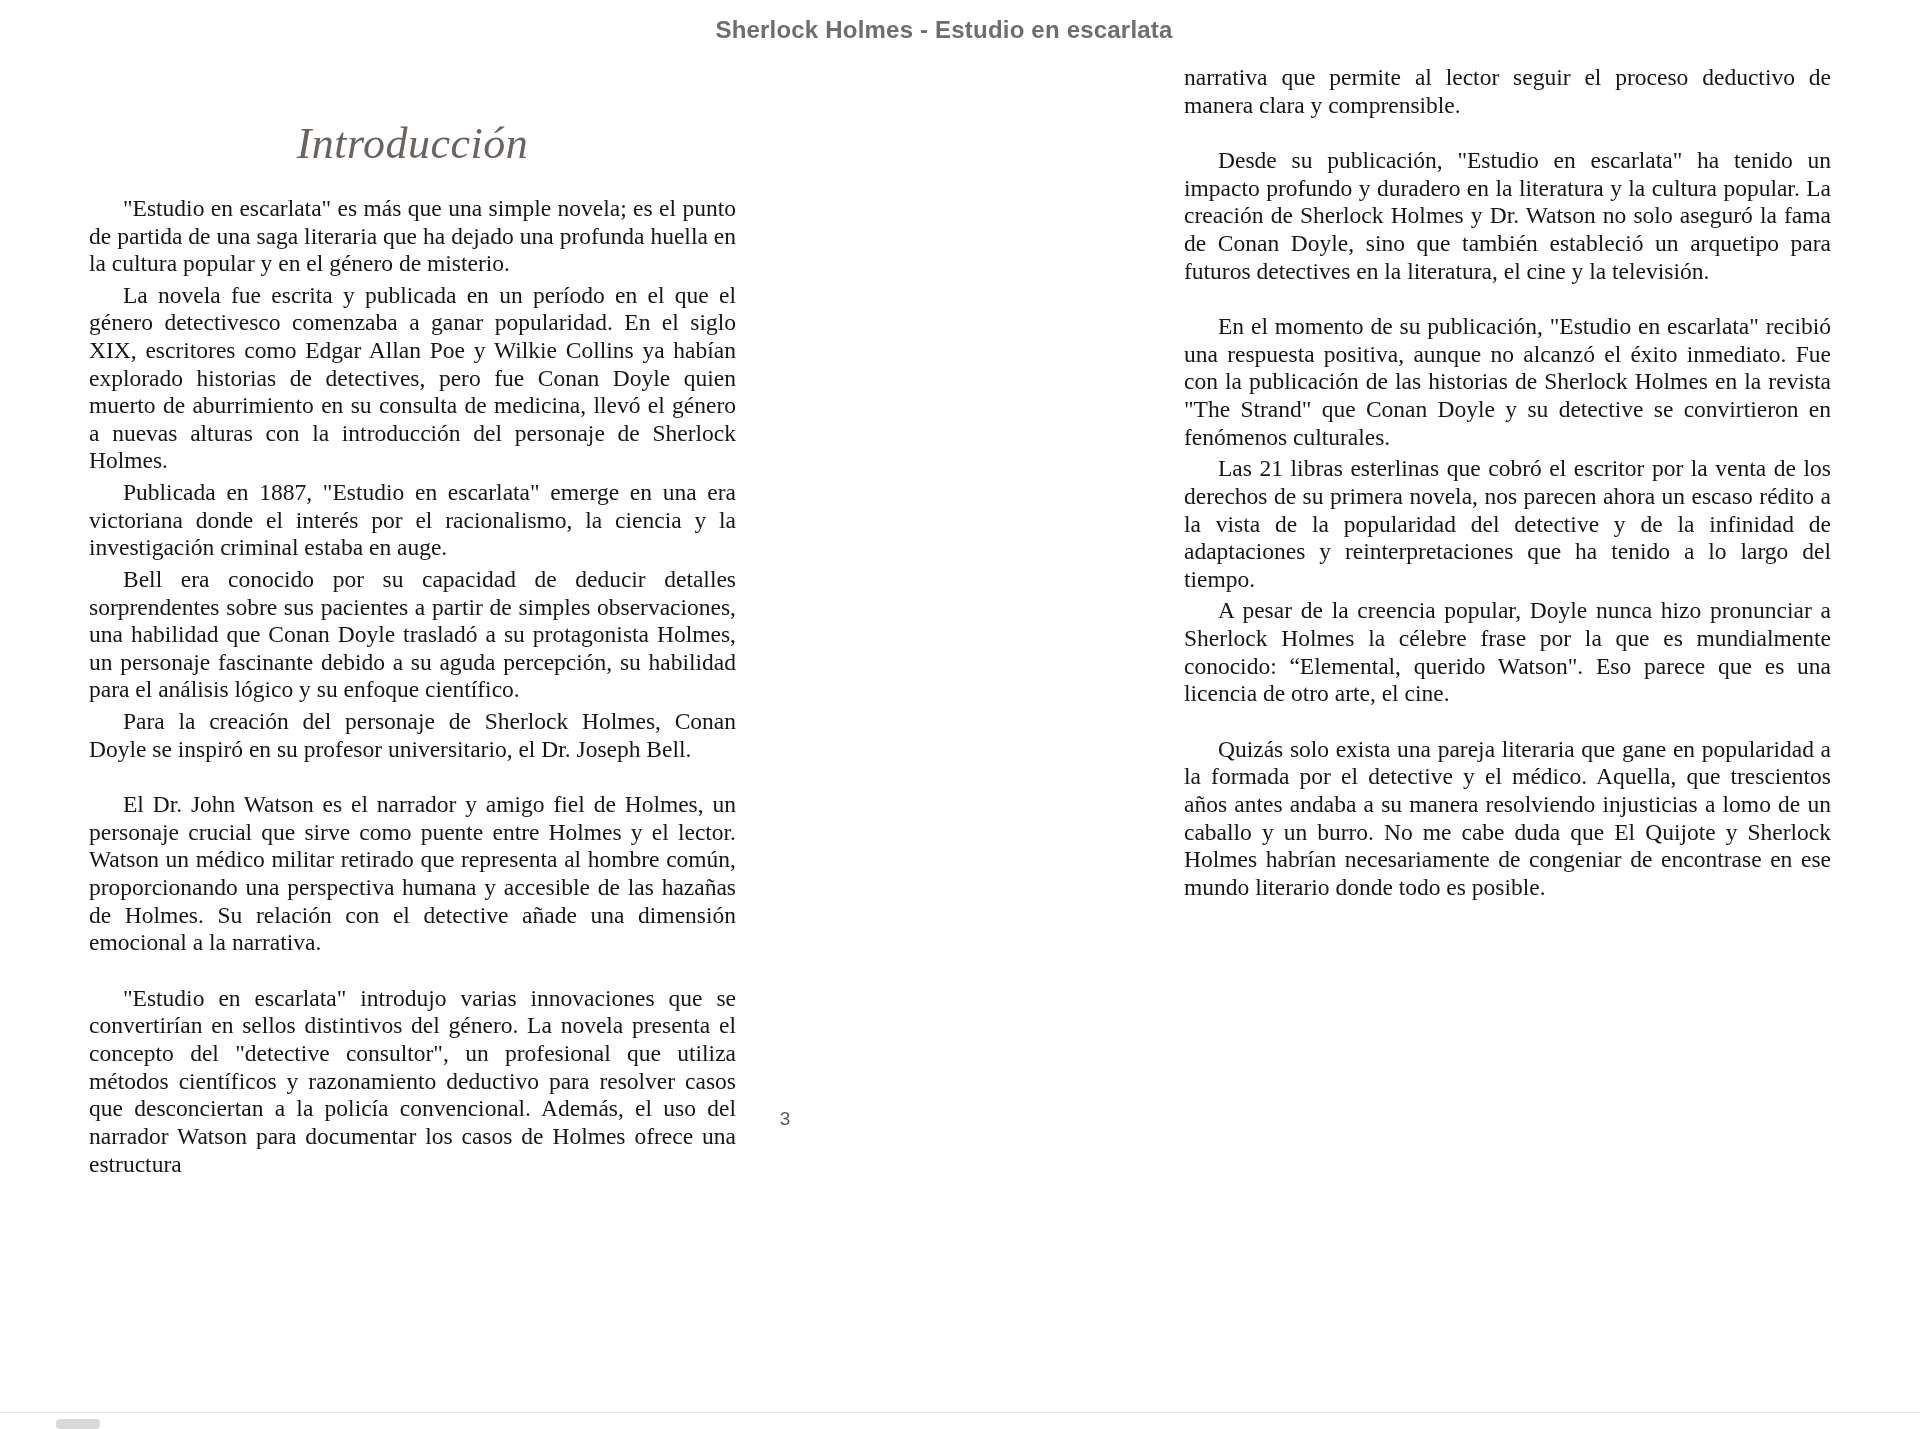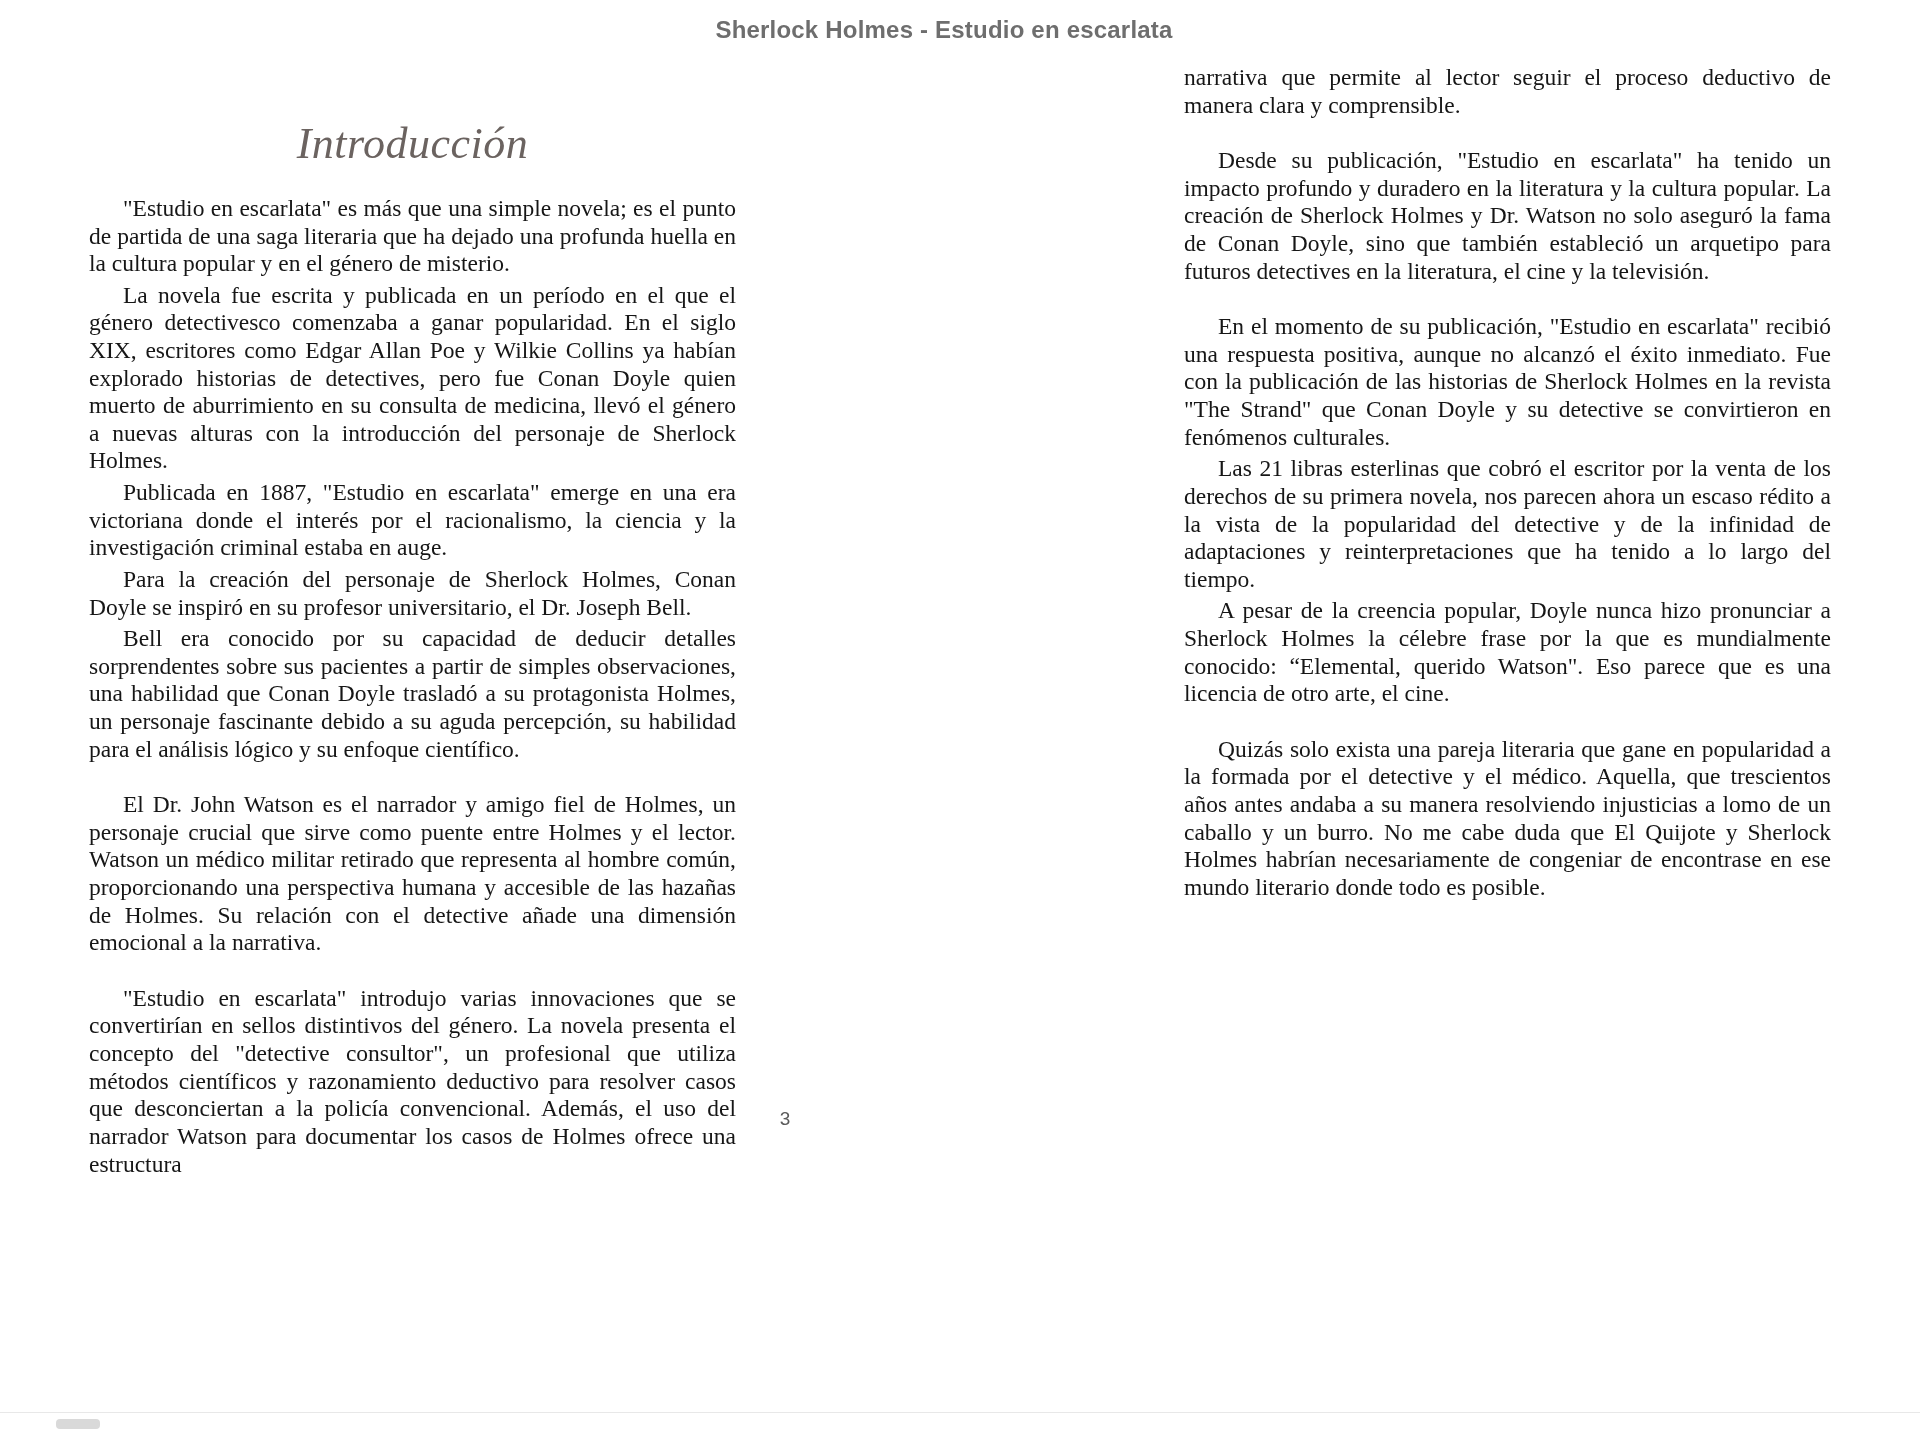--- a/index.html
+++ b/index.html
@@ -110,22 +110,22 @@
   <div class="running-head">Sherlock Holmes - Estudio en escarlata</div>
 
   <div class="columns">
 
     <div class="col col-left">
       <h1 class="chapter-title">Introducción</h1>
 
       <p class="body">"Estudio en escarlata" es más que una simple novela; es el punto de partida de una saga literaria que ha dejado una profunda huella en la cultura popular y en el género de misterio.</p>
       <p class="body">La novela fue escrita y publicada en un período en el que el género detectivesco comenzaba a ganar popularidad. En el siglo XIX, escritores como Edgar Allan Poe y Wilkie Collins ya habían explorado historias de detectives, pero fue Conan Doyle quien muerto de aburrimiento en su consulta de medicina, llevó el género a nuevas alturas con la introducción del personaje de Sherlock Holmes.</p>
       <p class="body">Publicada en 1887, "Estudio en escarlata" emerge en una era victoriana donde el interés por el racionalismo, la ciencia y la investigación criminal estaba en auge.</p>
+      <p class="body">Bell era conocido por su capacidad de deducir detalles sorprendentes sobre sus pacientes a partir de simples observaciones, una habilidad que Conan Doyle trasladó a su protagonista Holmes, un personaje fascinante debido a su aguda percepción, su habilidad para el análisis lógico y su enfoque científico.</p>
       <p class="body">Para la creación del personaje de Sherlock Holmes, Conan Doyle se inspiró en su profesor universitario, el Dr. Joseph Bell.</p>
-      <p class="body">Bell era conocido por su capacidad de deducir detalles sorprendentes sobre sus pacientes a partir de simples observaciones, una habilidad que Conan Doyle trasladó a su protagonista Holmes, un personaje fascinante debido a su aguda percepción, su habilidad para el análisis lógico y su enfoque científico.</p>
       <p class="body gap-before">El Dr. John Watson es el narrador y amigo fiel de Holmes, un personaje crucial que sirve como puente entre Holmes y el lector. Watson un médico militar retirado que representa al hombre común, proporcionando una perspectiva humana y accesible de las hazañas de Holmes. Su relación con el detective añade una dimensión emocional a la narrativa.</p>
       <p class="body gap-before">"Estudio en escarlata" introdujo varias innovaciones que se convertirían en sellos distintivos del género. La novela presenta el concepto del "detective consultor", un profesional que utiliza métodos científicos y razonamiento deductivo para resolver casos que desconciertan a la policía convencional. Además, el uso del narrador Watson para documentar los casos de Holmes ofrece una estructura</p>
     </div>
 
     <div class="col col-right">
       <p class="body no-indent">narrativa que permite al lector seguir el proceso deductivo de manera clara y comprensible.</p>
       <p class="body gap-before">Desde su publicación, "Estudio en escarlata" ha tenido un impacto profundo y duradero en la literatura y la cultura popular. La creación de Sherlock Holmes y Dr. Watson no solo aseguró la fama de Conan Doyle, sino que también estableció un arquetipo para futuros detectives en la literatura, el cine y la televisión.</p>
       <p class="body gap-before">En el momento de su publicación, "Estudio en escarlata" recibió una respuesta positiva, aunque no alcanzó el éxito inmediato. Fue con la publicación de las historias de Sherlock Holmes en la revista "The Strand" que Conan Doyle y su detective se convirtieron en fenómenos culturales.</p>
       <p class="body">Las 21 libras esterlinas que cobró el escritor por la venta de los derechos de su primera novela, nos parecen ahora un escaso rédito a la vista de la popularidad del detective y de la infinidad de adaptaciones y reinterpretaciones que ha tenido a lo largo del tiempo.</p>
       <p class="body">A pesar de la creencia popular, Doyle nunca hizo pronunciar a Sherlock Holmes la célebre frase por la que es mundialmente conocido: “Elemental, querido Watson". Eso parece que es una licencia de otro arte, el cine.</p>

